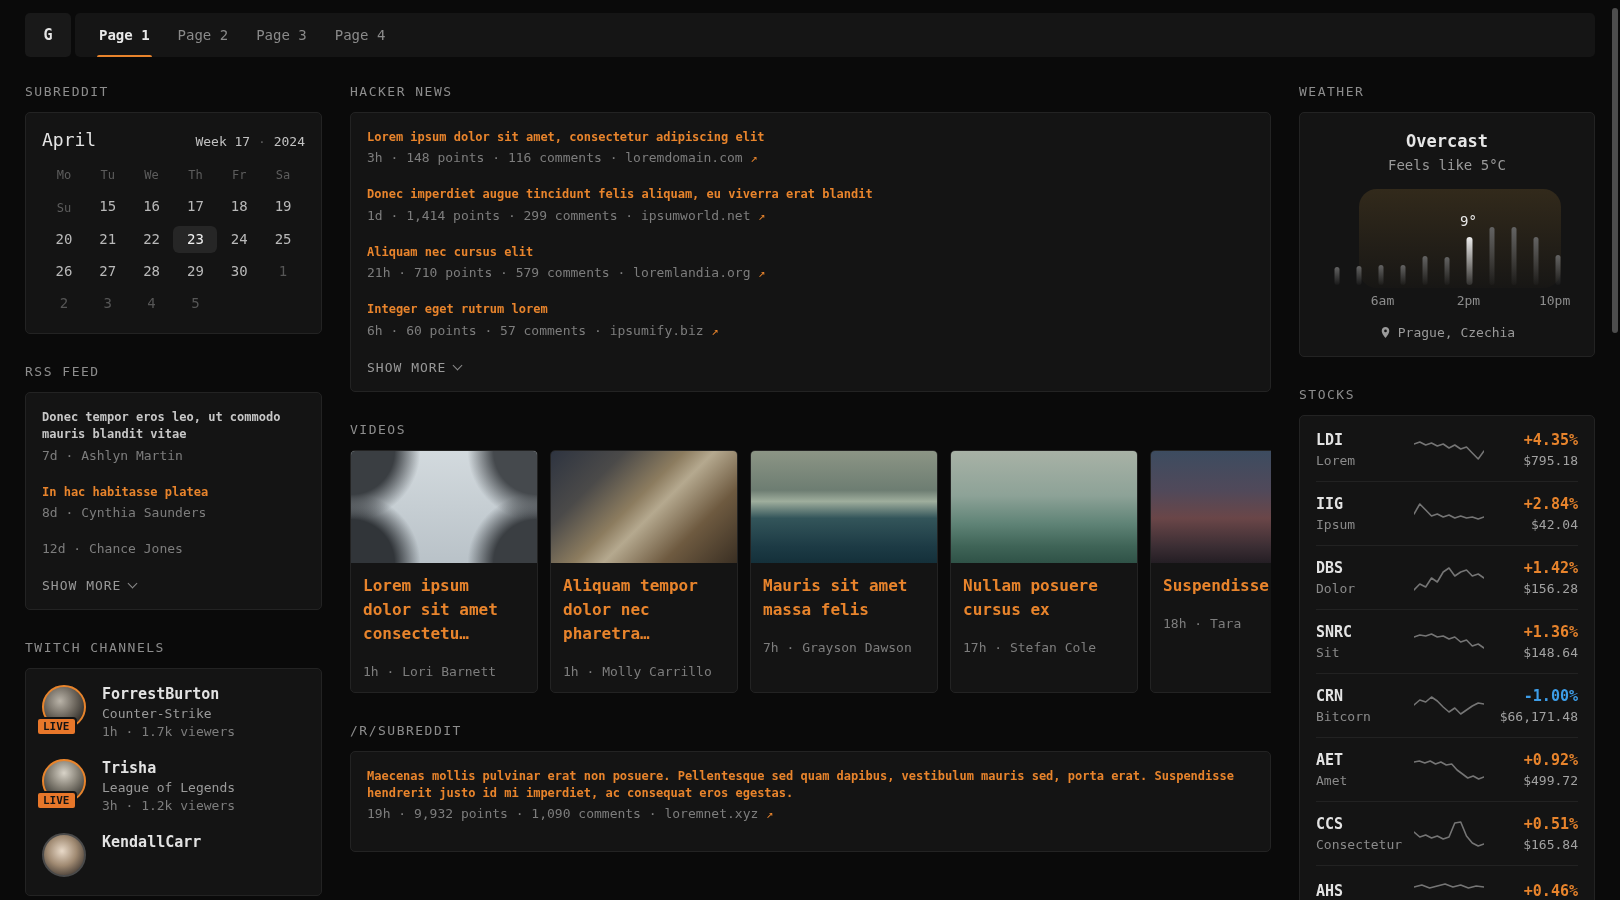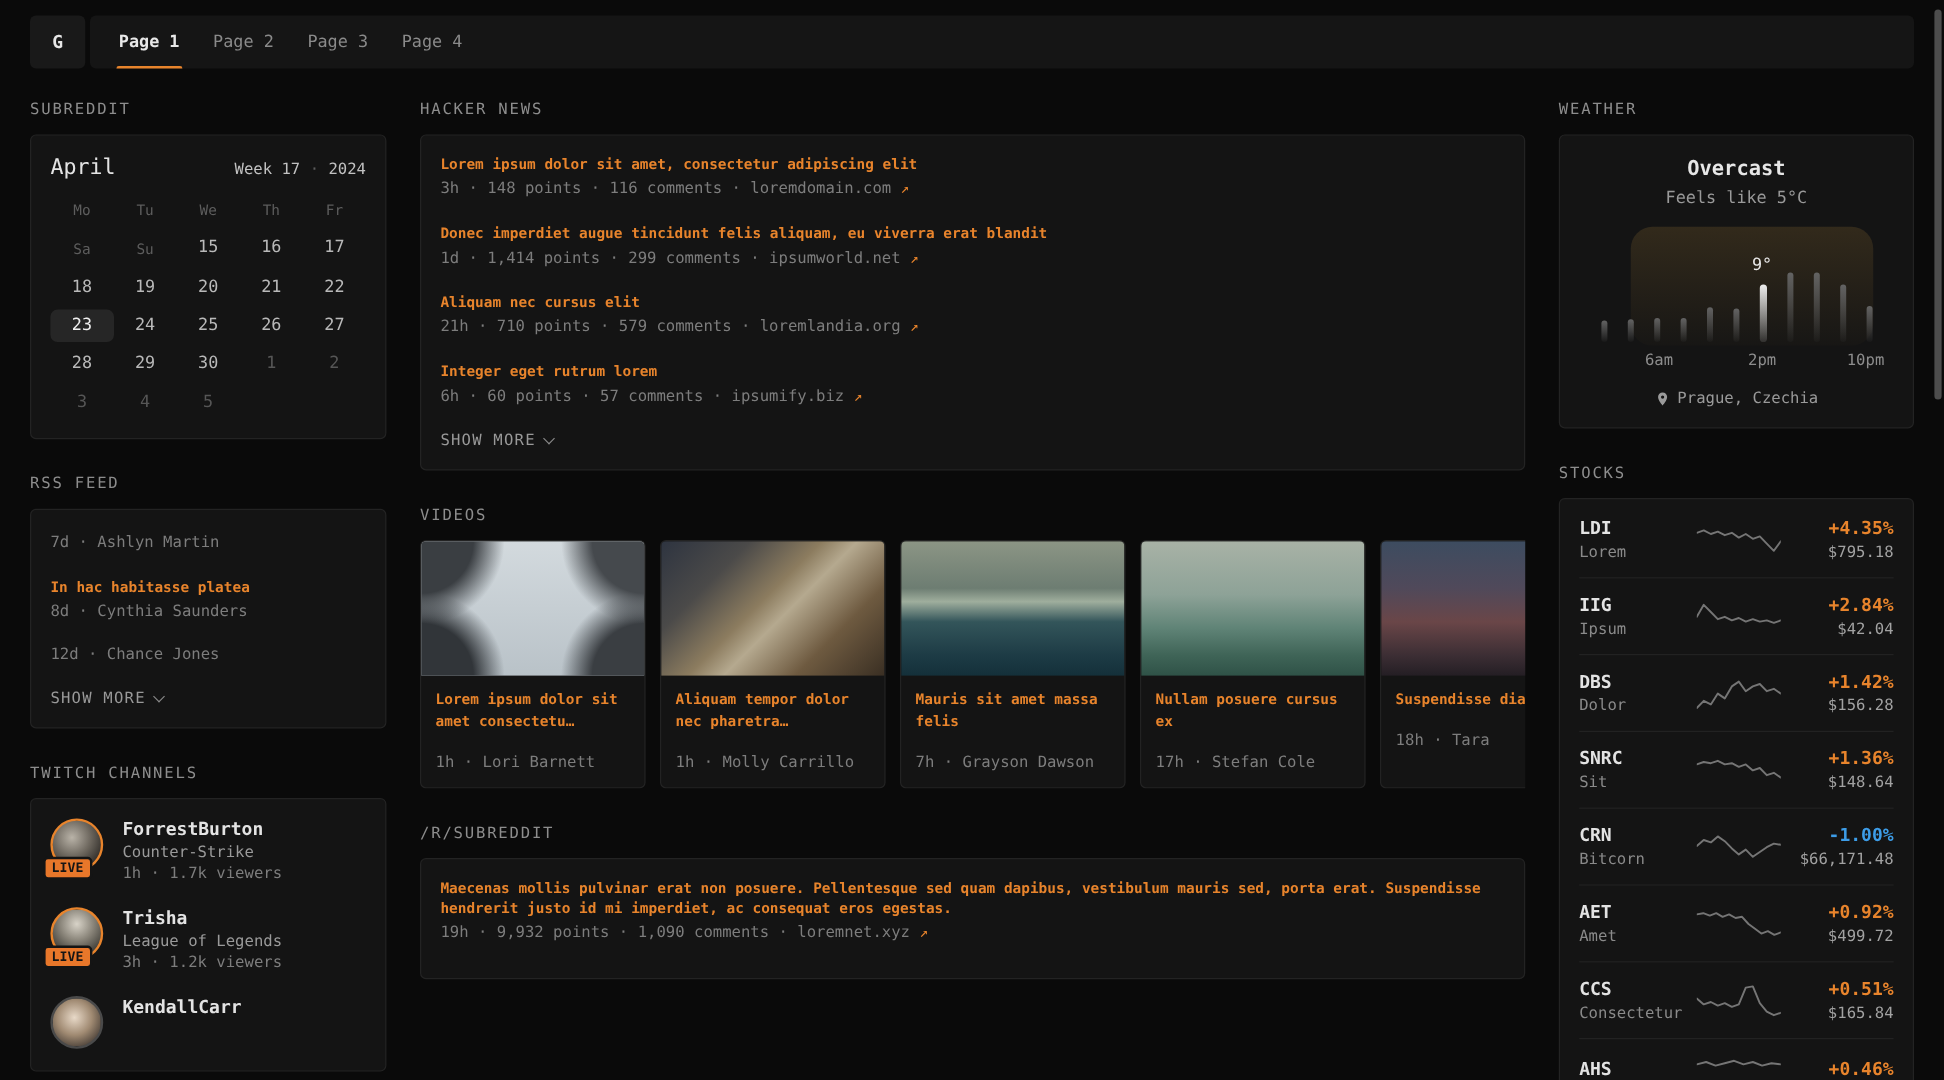--- a/index.html
+++ b/index.html
@@ -33,21 +33,21 @@
   .section-title { color:#8d8d8d; font-size:13px; letter-spacing:1.5px;
     margin-bottom:13px; }
   .card { background:#141414; border:1px solid #232323; border-radius:5px;
     padding:16px; }
 
   
   .cal-head { display:flex; align-items:baseline; justify-content:space-between; margin-bottom:10px; }
   .cal-month { color:#e3e3e3; font-size:18px; }
   .cal-week { color:#c2c2c2; font-size:13px; }
   .cal-week .dot { color:#5c5c5c; }
-  .cal-grid { display:grid; grid-template-columns:repeat(5,1fr); row-gap:5px; text-align:center; }
+  .cal-grid { display:grid; grid-template-columns:repeat(6,1fr); row-gap:5px; text-align:center; }
   .cal-dow { color:#5d5d5d; font-size:12px; padding:8px 0 6px; }
   .cal-day { color:#b9b9b9; font-size:14px; height:27px; line-height:27px;
     border-radius:6px; cursor:default; }
   .cal-day.dim { color:#565656; }
   .cal-day.sel { background:#262626; color:#efefef; }
 
   
   .feed-item { margin-bottom:21px; }
   .feed-item:last-of-type { margin-bottom:14px; }
   .feed-title { color:#e8842c; font-size:12px; font-weight:bold;
@@ -87,21 +87,21 @@
     radial-gradient(circle at 0% 0%,#3a3e42 0 20%,transparent 32%),
     radial-gradient(circle at 100% 0%,#45494d 0 20%,transparent 32%),
     radial-gradient(circle at 0% 100%,#313539 0 20%,transparent 32%),
     radial-gradient(circle at 100% 100%,#3a3e42 0 20%,transparent 32%),
     linear-gradient(180deg,#d3dade,#b9c2c8); }
   .thumb-2 { background:linear-gradient(135deg,#2e3440 0%,#4b4a49 25%,#8c7c5f 45%,#b5a98f 55%,#6e5a40 75%,#3a2f23 100%); }
   .thumb-3 { background:linear-gradient(180deg,#8c9585 0%,#6d7d72 35%,#9fae9d 45%,#33555a 60%,#1d3b45 85%,#14303a 100%); }
   .thumb-4 { background:linear-gradient(180deg,#a8b2a6 0%,#8da297 40%,#5f8376 65%,#3f6457 85%,#2f5247 100%); }
   .thumb-5 { background:linear-gradient(180deg,#3d4c60 0%,#50495a 35%,#6a4648 60%,#3c2e34 85%,#241e24 100%); }
   .video-body { padding:11px 12px 13px; }
-  .video-title { color:#e8842c; font-size:12px; font-weight:bold; line-height:1.5; }
+  .video-title { color:#e8842c; font-size:16px; font-weight:bold; line-height:1.5; }
   .video-meta { color:#7d7d7d; font-size:13px; margin-top:18px; }
 
   
   .w-cond { text-align:center; color:#e6e6e6; font-size:17px; font-weight:bold; margin-top:2px; }
   .w-feels { text-align:center; color:#9a9a9a; font-size:14px; margin-top:6px; }
   .w-chart { position:relative; height:96px; margin:16px 2px 0; }
   .w-highlight { position:absolute; left:16%; width:78%; top:0; bottom:-3px;
     border-radius:18px;
     background:linear-gradient(180deg,rgba(128,98,46,0.28),rgba(128,98,46,0.03)); }
   .w-bars { position:absolute; left:50%; transform:translateX(-50%); bottom:0;
@@ -196,20 +196,21 @@
               <div class="cal-day dim">4</div>
               <div class="cal-day dim">5</div>
             </div>
         </div>
       </div>
 
       <div class="section">
         <div class="section-title">RSS FEED</div>
         <div class="card">
           <div class="feed-item">
+            <div class="feed-title visited">Donec tempor eros leo, ut commodo mauris blandit vitae</div>
             <div class="feed-meta">7d · Ashlyn Martin</div>
           </div>
           <div class="feed-item">
             <div class="feed-title">In hac habitasse platea</div>
             <div class="feed-meta">8d · Cynthia Saunders</div>
           </div>
           <div class="feed-item">
             <div class="feed-meta">12d · Chance Jones</div>
           </div>
           <div class="show-more">

